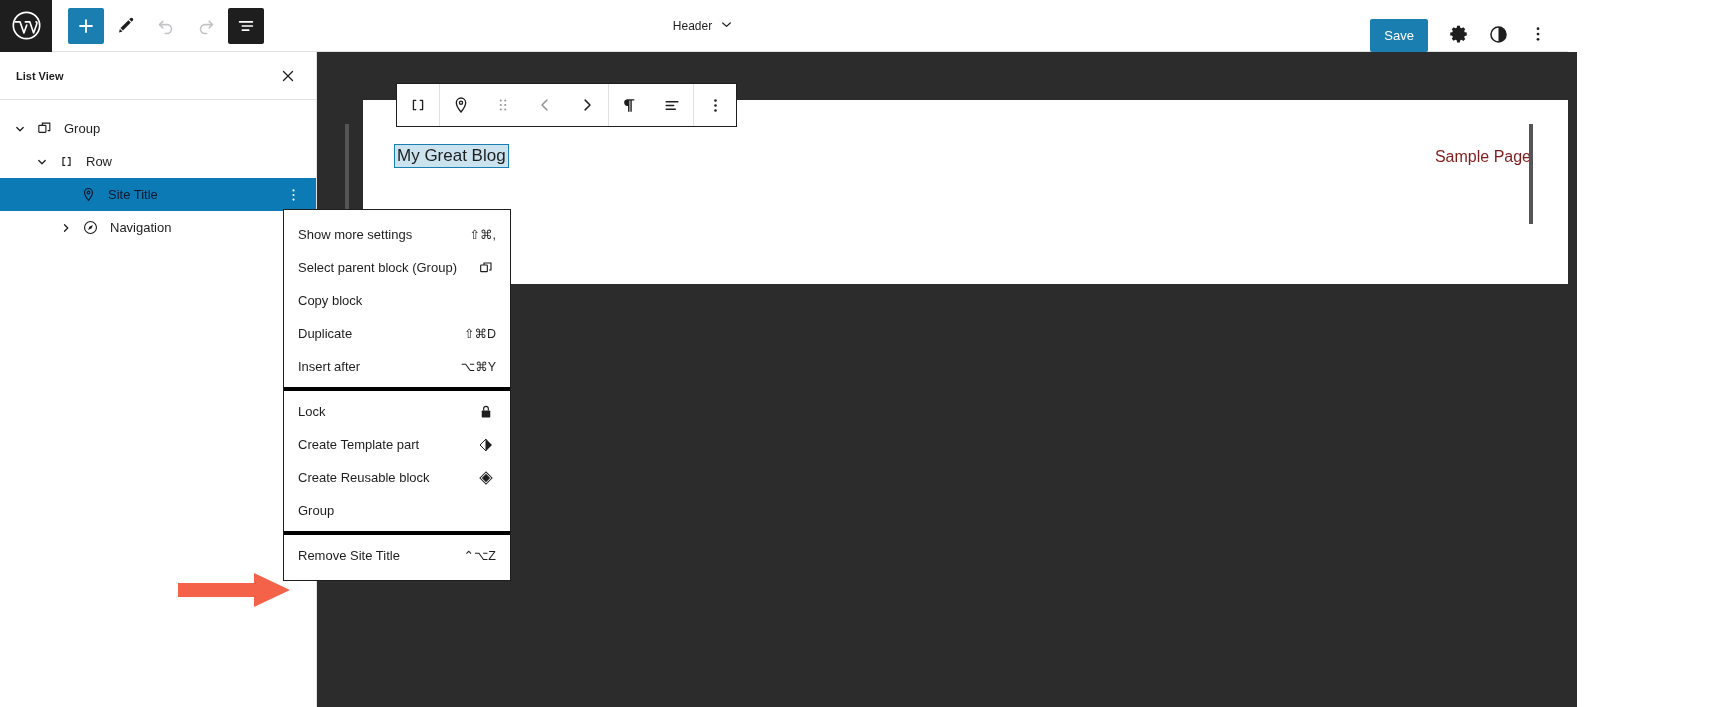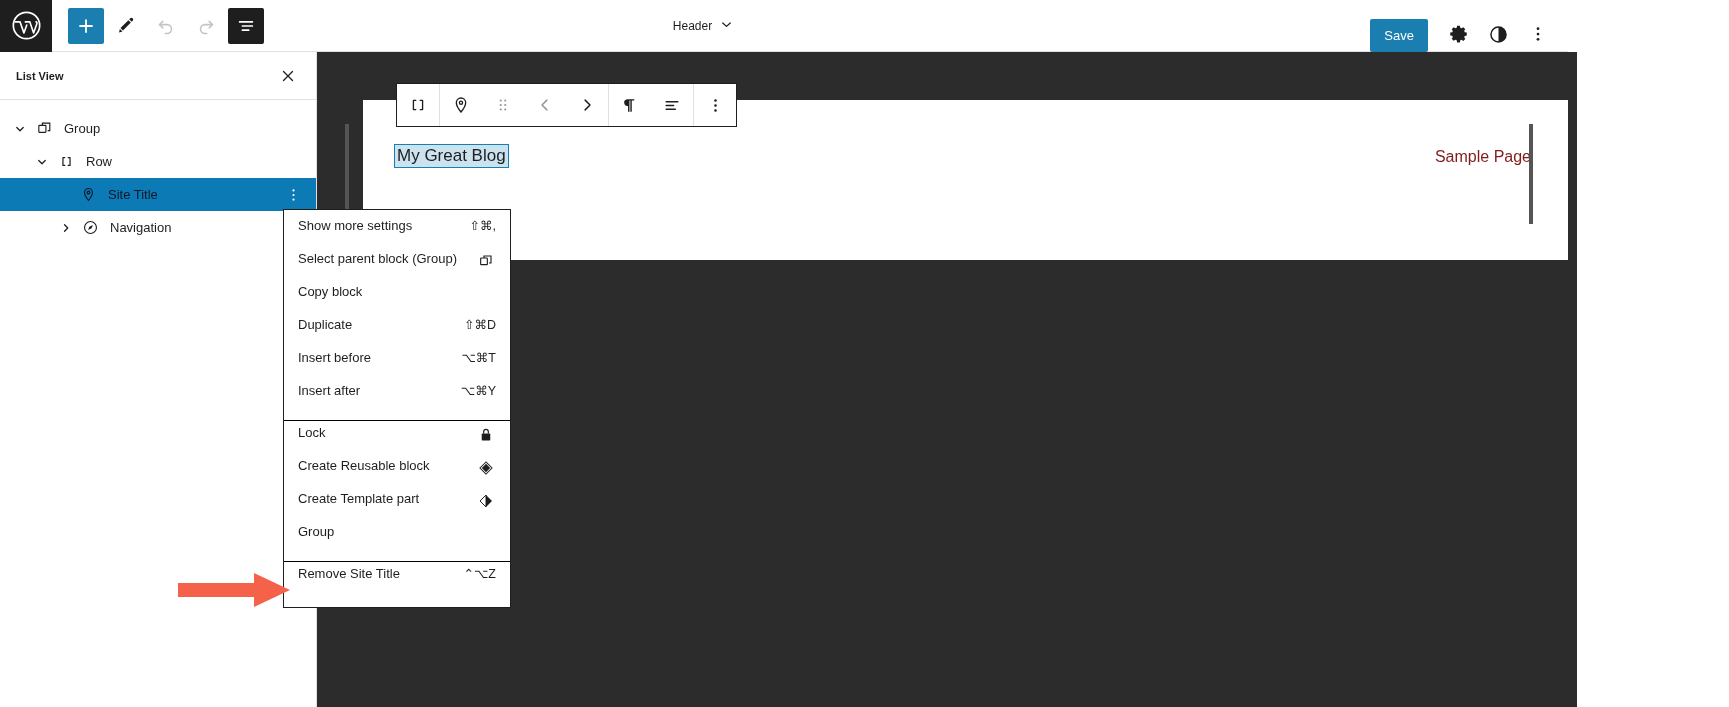--- a/index.html
+++ b/index.html
@@ -141,21 +141,21 @@
   
   .canvas-area {
     position: absolute;
     left: 317px; top: 52px;
     width: 1251px; height: 655px;
     background: #2c2c2c;
   }
   .editor-frame {
     position: absolute;
     left: 46px; top: 48px;
-    width: 1205px; height: 160px;
+    width: 1205px; height: 184px;
     background: #fff;
   }
   .frame-left-handle {
     position: absolute;
     left: 28px; top: 72px;
     width: 4px; height: 100px;
     background: #555;
   }
   .frame-right-handle {
     position: absolute;
@@ -206,23 +206,23 @@
   .dropdown {
     position: absolute;
     left: 283px; top: 209px;
     width: 228px;
     background: #fff;
     border: 1px solid #1e1e1e;
     z-index: 20;
     padding: 4px 0;
   }
   .menu-section { padding: 4px 0; }
-  .menu-section + .menu-section { border-top: 1px solid #000000; }
+  .menu-section + .menu-section { border-top: 4px solid #000000; }
   .menu-item {
-    display: flex; align-items: flex-start;
+    display: flex; align-items: center;
     justify-content: space-between;
     height: 33px;
     padding: 0 14px;
     font-size: 13px;
     color: #1e1e1e;
     cursor: pointer;
     gap: 4px;
   }
   .menu-label { white-space: nowrap; }
   .menu-shortcut {
@@ -512,58 +512,54 @@
       </div>
       <div class="menu-item">
         <span class="menu-label">Copy block</span>
         <span class="menu-shortcut"></span>
       </div>
       <div class="menu-item">
         <span class="menu-label">Duplicate</span>
         <span class="menu-shortcut">⇧⌘D</span>
       </div>
       <div class="menu-item">
-        <span class="menu-label">Insert before</span>
-        <span class="menu-shortcut">⌥⌘T</span>
-      </div>
-      <div class="menu-item">
         <span class="menu-label">Insert after</span>
         <span class="menu-shortcut">⌥⌘Y</span>
       </div>
     </div>
 
     <div class="menu-section">
       <div class="menu-item">
         <span class="menu-label">Lock</span>
         <span class="menu-icon">
           <svg width="16" height="16" viewBox="0 0 24 24" fill="currentColor">
             <path d="M12 2.6A4.4 4.4 0 0 0 7.6 7v2.6h1.8V7a2.6 2.6 0 1 1 5.2 0v2.6h1.8V7A4.4 4.4 0 0 0 12 2.6Z"></path>
             <rect x="5.6" y="9.8" width="12.8" height="10.4" rx="1.1"></rect>
           </svg>
         </span>
       </div>
       <div class="menu-item">
+        <span class="menu-label">Create Template part</span>
+        <span class="menu-icon">
+          <svg width="18" height="18" viewBox="0 0 24 24" fill="currentColor">
+            <path d="M12 4 4 12l8 8 8-8-8-8Z"></path>
+            <path d="M12 4 4 12l8 8V4Z" fill="#fff" stroke="currentColor" stroke-width="1.3"></path>
+          </svg>
+        </span>
+      </div>
+      <div class="menu-item">
         <span class="menu-label">Create Reusable block</span>
         <span class="menu-icon">
           <svg width="18" height="18" viewBox="0 0 24 24" fill="none" stroke="currentColor" stroke-width="1.4">
             <path d="M12 4 4 12l8 8 8-8-8-8Z"></path>
             <path d="M12 7.4 7.4 12 12 16.6 16.6 12 12 7.4Z" fill="currentColor"></path>
           </svg>
         </span>
       </div>
       <div class="menu-item">
-        <span class="menu-label">Create Template part</span>
-        <span class="menu-icon">
-          <svg width="18" height="18" viewBox="0 0 24 24" fill="currentColor">
-            <path d="M12 4 4 12l8 8 8-8-8-8Z"></path>
-            <path d="M12 4 4 12l8 8V4Z" fill="#fff" stroke="currentColor" stroke-width="1.3"></path>
-          </svg>
-        </span>
-      </div>
-      <div class="menu-item">
         <span class="menu-label">Group</span>
         <span class="menu-shortcut"></span>
       </div>
     </div>
 
     <div class="menu-section">
       <div class="menu-item">
         <span class="menu-label">Remove Site Title</span>
         <span class="menu-shortcut">⌃⌥Z</span>
       </div>

